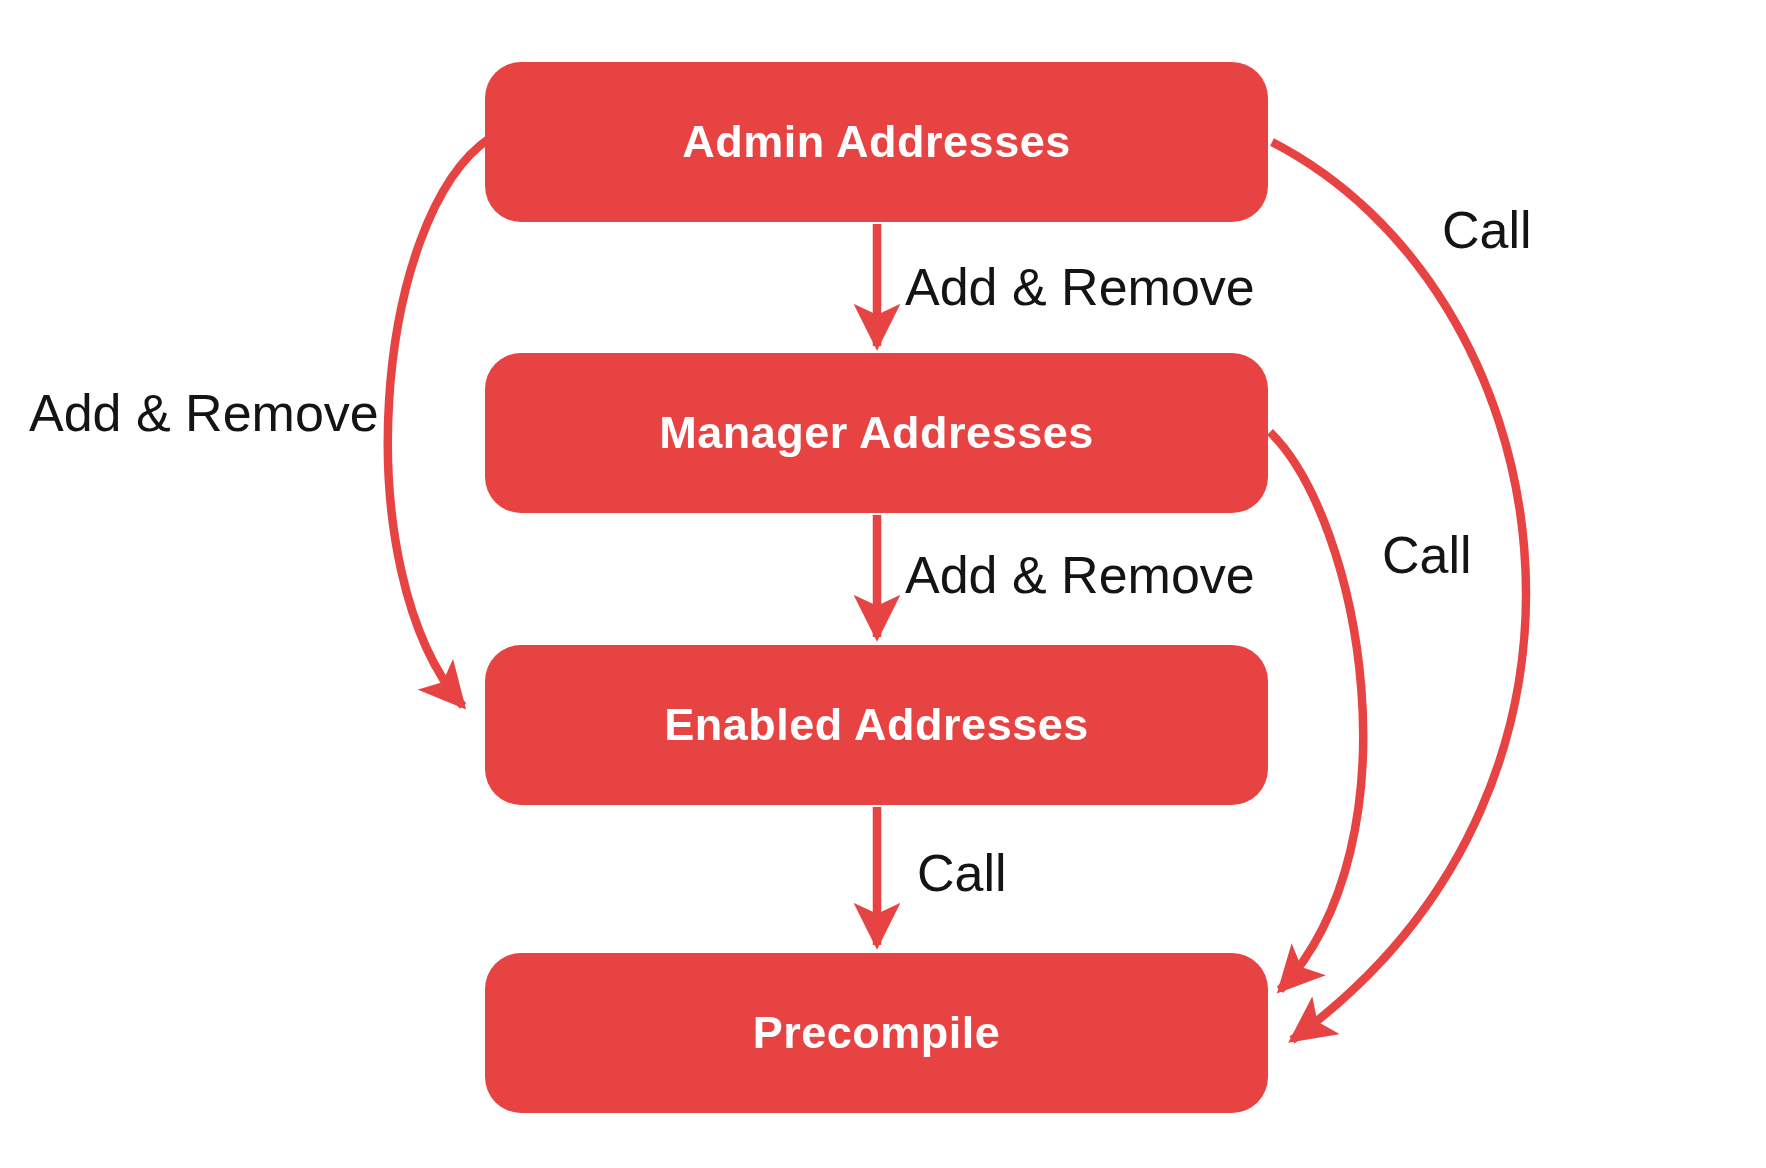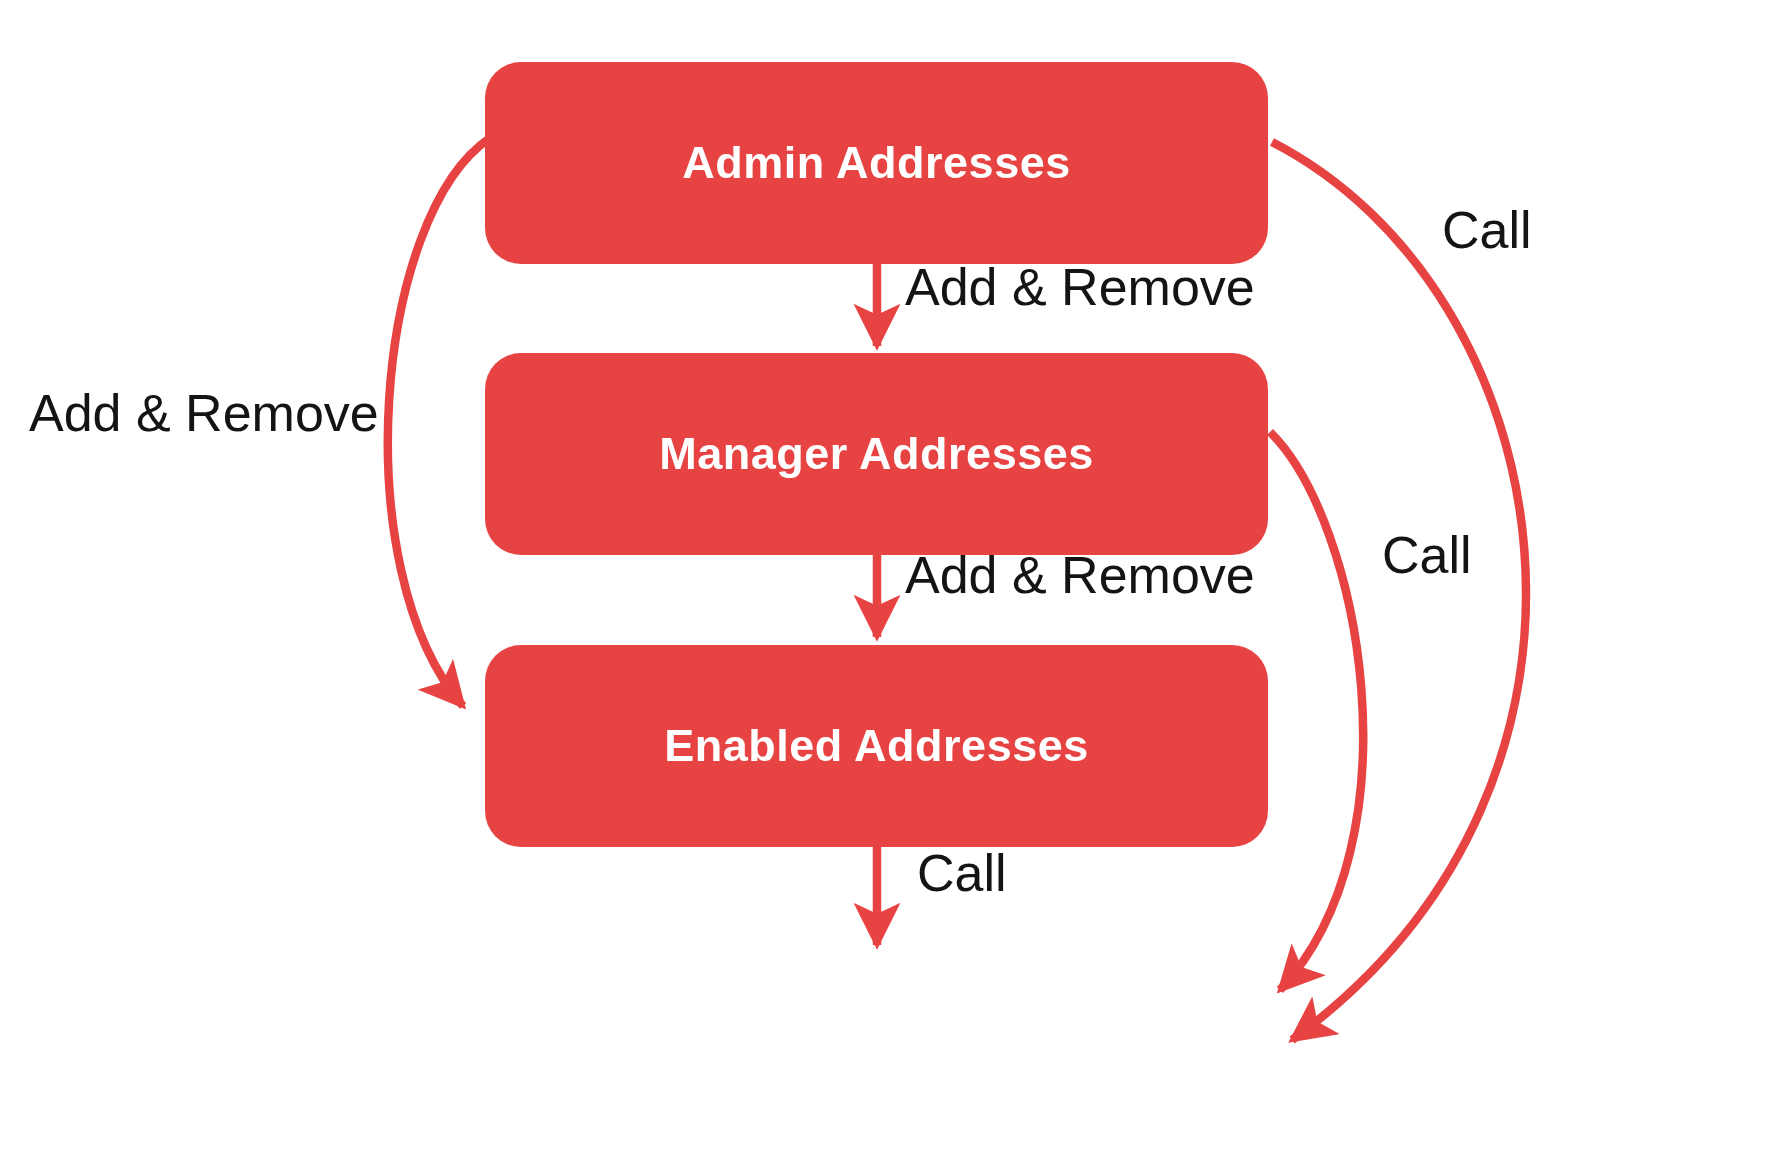--- a/index.html
+++ b/index.html
@@ -21,21 +21,21 @@
     position:absolute;left:0;top:0;width:1766px;height:1168px;
   }
   svg.edges path.edge{
     fill:none;
     stroke:var(--accent);
     stroke-width:8.5;
   }
   #arrowhead path{fill:var(--accent);}
   .node{
     position:absolute;
-    left:485px;width:783px;height:202px;
+    left:485px;width:783px;height:160px;
     background:var(--accent);
     border-radius:36px;
     display:flex;align-items:center;justify-content:center;
     color:var(--node-text);
     font-weight:bold;font-size:45px;letter-spacing:0.5px;
   }
   .edge-label{
     position:absolute;
     transform:translateY(-50%);
     font-size:52px;color:var(--label-color);
@@ -64,20 +64,23 @@
 
   <div class="node" style="top:62px">
     <span>Admin Addresses</span>
   </div>
   <div class="node" style="top:353px">
     <span>Manager Addresses</span>
   </div>
   <div class="node" style="top:645px">
     <span>Enabled Addresses</span>
   </div>
+  <div class="node" style="top:953px">
+    <span>Precompile</span>
+  </div>
 
   <div class="edge-label" style="left:905px;top:287px">Add &amp; Remove</div>
   <div class="edge-label" style="left:905px;top:575px">Add &amp; Remove</div>
   <div class="edge-label" style="left:917px;top:873px">Call</div>
   <div class="edge-label" style="left:29px;top:413px">Add &amp; Remove</div>
   <div class="edge-label" style="left:1442px;top:230px">Call</div>
   <div class="edge-label" style="left:1382px;top:555px">Call</div>
 
 </div>
 

